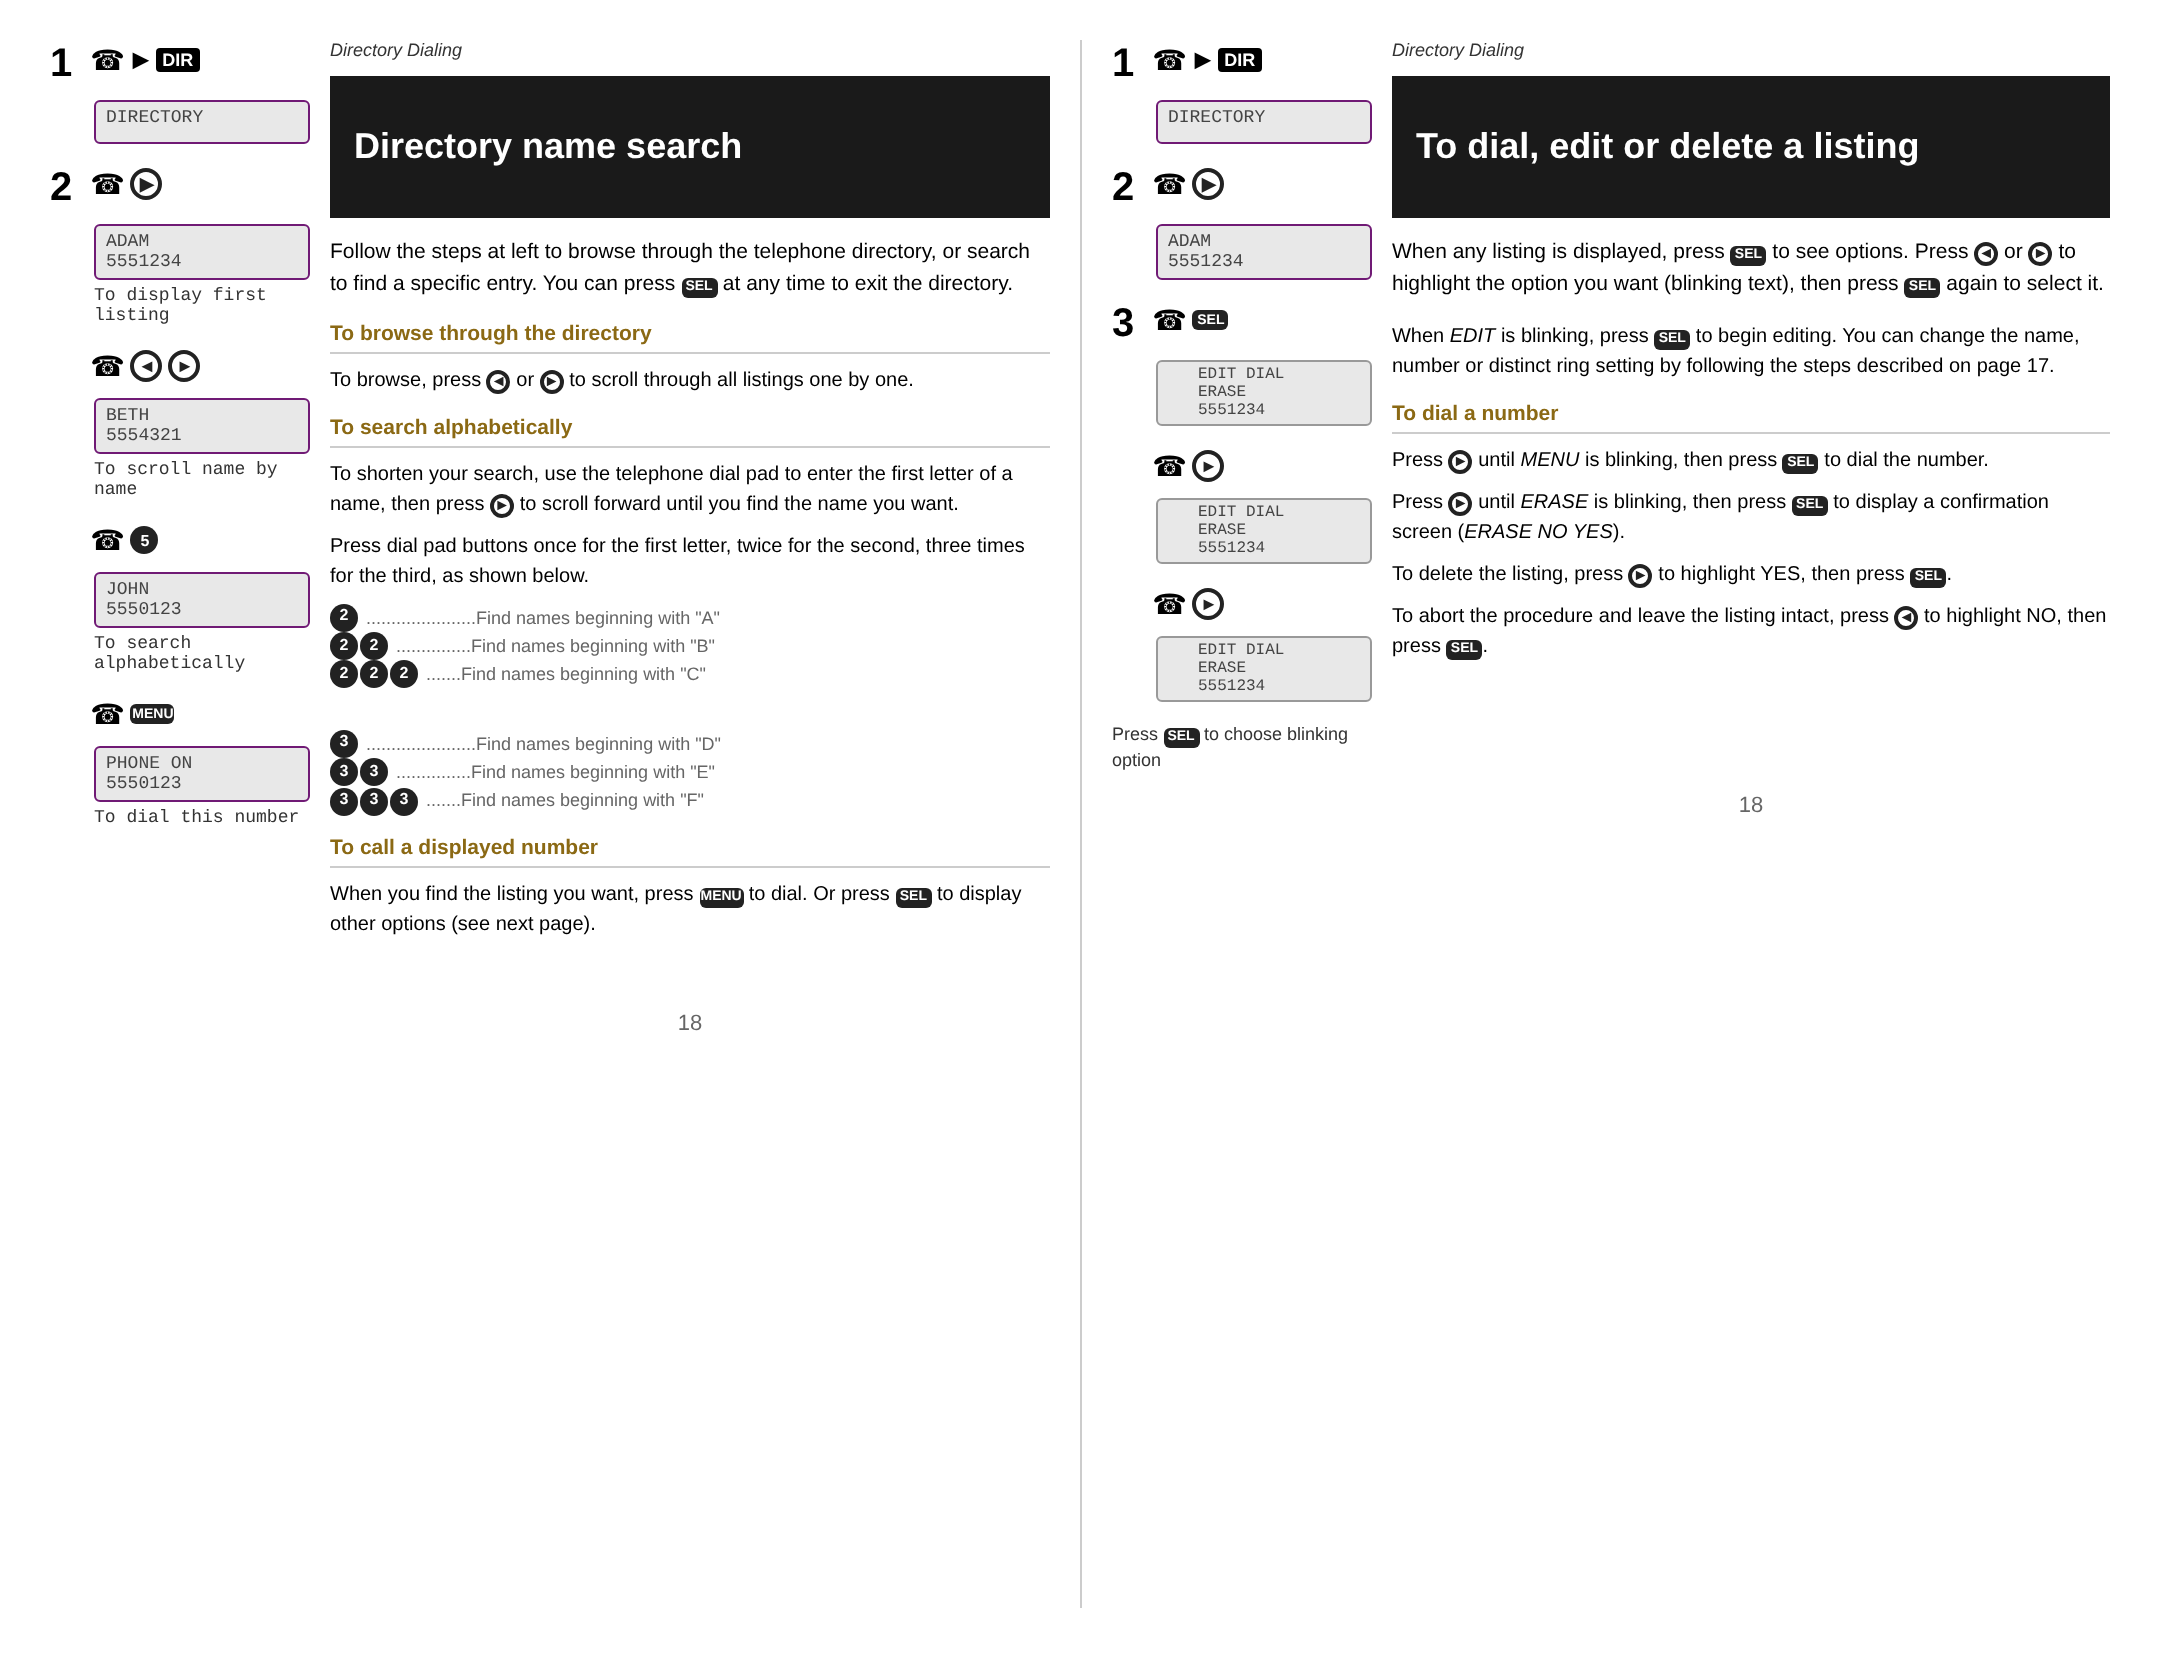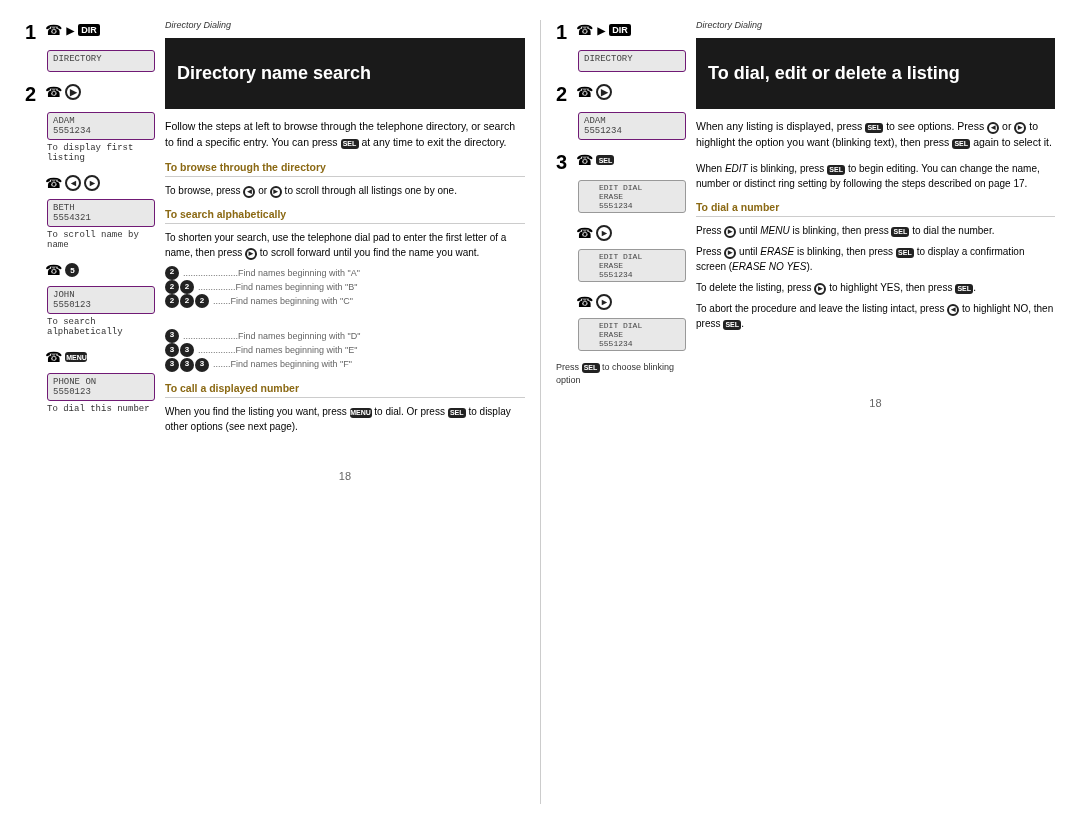--- a/index.html
+++ b/index.html
@@ -297,20 +297,23 @@
 
       <div class="subsection-heading">To browse through the directory</div>
       <p class="body-text">
         To browse, press <span class="circle-btn-outline" style="width:12px;height:12px;font-size:8px;">◄</span> or <span class="circle-btn-outline" style="width:12px;height:12px;font-size:8px;">►</span> to scroll through all listings one by one.
       </p>
 
       <div class="subsection-heading">To search alphabetically</div>
       <p class="body-text">
         To shorten your search, use the telephone dial pad to enter the first letter of a name, then press <span class="circle-btn-outline" style="width:12px;height:12px;font-size:8px;">►</span> to scroll forward until you find the name you want.
       </p>
+      <p class="body-text">
+        Press dial pad buttons once for the first letter, twice for the second, three times for the third, as shown below.
+      </p>
 
       <ul class="key-list">
         <li>
             <span class="key-label-group">
               <span class="num-btn">2</span>
             </span>
             <span class="key-dots">......................Find names beginning with "A"</span>
           </li>
         <li>
             <span class="key-label-group">

